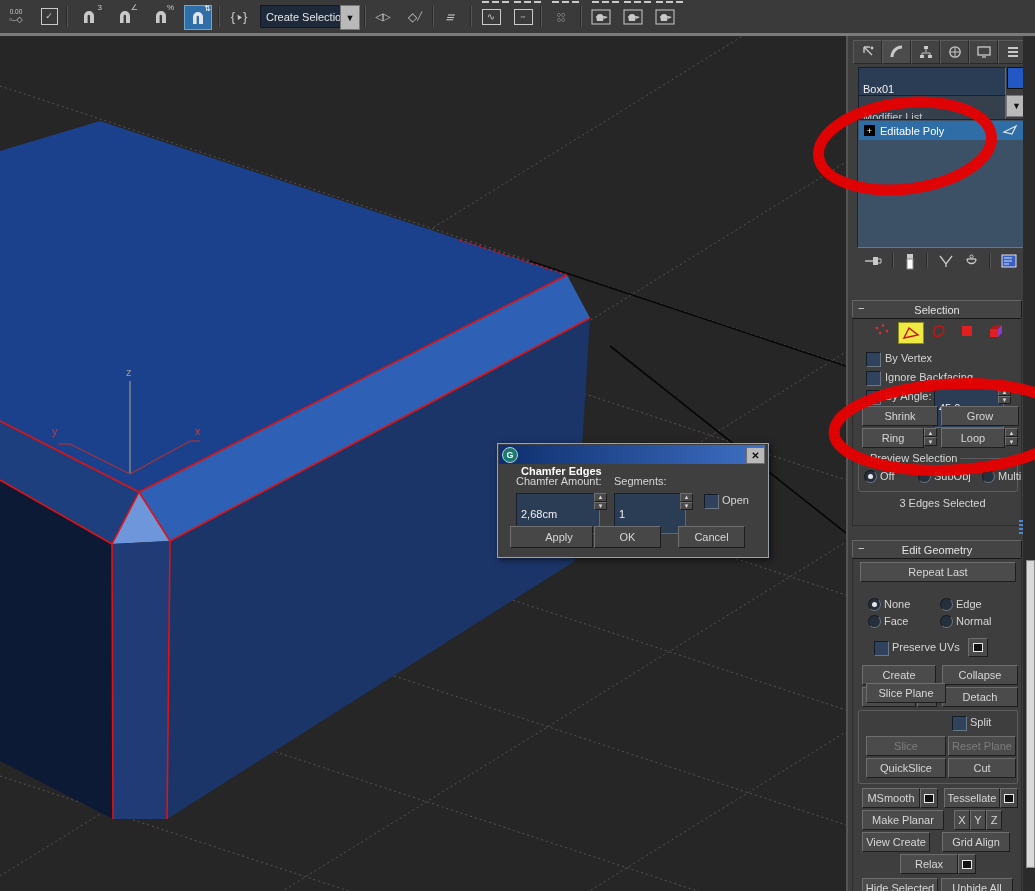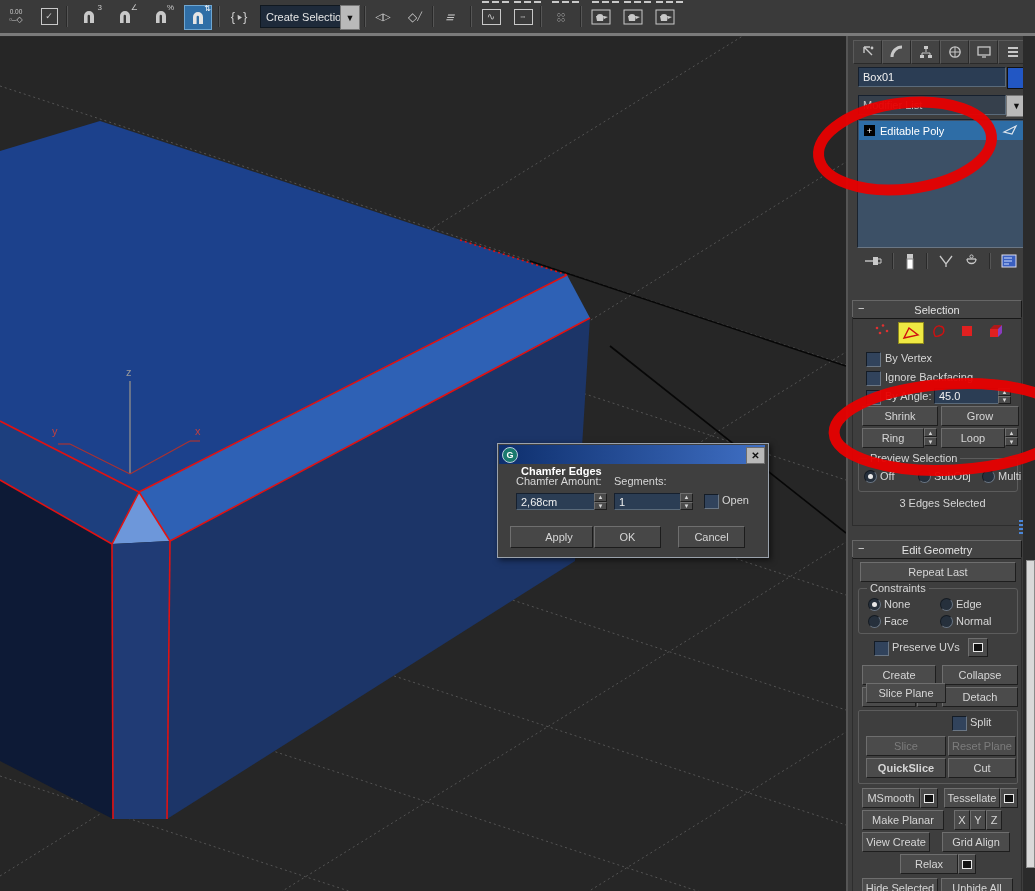--- a/index.html
+++ b/index.html
@@ -21,21 +21,21 @@
   .combo-arrow{top:5px;width:18px;height:23px;background:#b9b9b9;border:1px solid #777;
          color:#111;display:flex;align-items:center;justify-content:center;font-size:9px;}
   .dashes{top:1px;height:3px;display:flex;gap:3px;}
   .dashes span{width:7px;height:2px;background:#c9c9c9;display:inline-block;}
   
   .panel{left:848px;top:36px;width:187px;height:855px;background:#3e3e3e;}
   .ptab{top:40px;width:27px;height:22px;display:flex;align-items:center;justify-content:center;
         border:1px solid #2a2a2a;border-top-color:#5a5a5a;border-left-color:#5a5a5a;background:#434343;}
   .ptab.active{background:#4c4c4c;}
   .field{background:#2b3d54;border:1px solid #16202e;border-bottom-color:#5a6a7a;border-right-color:#5a6a7a;
-         color:#f0f0f0;display:flex;align-items:center;padding:0 4px;}
+         color:#f0f0f0;display:flex;align-items:center;padding:12px 4px;}
   .btn{background:#4b4b4b;border:1px solid #1e1e1e;border-top-color:#6e6e6e;border-left-color:#6e6e6e;
        color:#d6d6d6;display:flex;align-items:center;justify-content:center;font-size:11px;cursor:default;}
   .btn.disabled{color:#7c7c7c;}
   .chk{background:#31435c;border:1px solid #141c26;border-bottom-color:#6a7684;border-right-color:#6a7684;}
   .radio{width:11px;height:11px;border-radius:50%;background:#26303c;border:1px solid #151b22;
          border-bottom-color:#6a7684;border-right-color:#6a7684;}
   .radio.sel::after{content:"";position:absolute;left:3px;top:3px;width:5px;height:5px;border-radius:50%;background:#e9e9e9;}
   .rollhead{height:17px;background:#444;border:1px solid #181818;border-top-color:#666;border-left-color:#666;
             display:flex;align-items:center;justify-content:center;color:#e2e2e2;}
   .rollhead .minus{position:absolute;left:5px;top:1px;color:#e2e2e2;}
@@ -441,23 +441,20 @@
   <div class="abs" style="left:870px;top:497px;width:145px;text-align:center;">3 Edges Selected</div>
 
   <div class="abs rollhead" style="left:852px;top:540px;width:168px;">
     <span class="minus">−</span>
     <span>Edit Geometry</span>
   </div>
   <div class="abs rollbox" style="left:852px;top:557px;width:168px;height:334px;"></div>
 
   <div class="abs btn" style="left:860px;top:562px;width:154px;height:18px;">Repeat Last</div>
 
-  <div class="abs group" style="left:858px;top:588px;width:158px;height:44px;">
-    <span class="gtitle">Constraints</span>
-  </div>
   <div class="abs radio sel" style="left:868px;top:598px;"></div>
   <div class="abs label" style="left:884px;top:597px;height:13px;">None</div>
   <div class="abs radio" style="left:940px;top:598px;"></div>
   <div class="abs label" style="left:956px;top:597px;height:13px;">Edge</div>
   <div class="abs radio" style="left:868px;top:615px;"></div>
   <div class="abs label" style="left:884px;top:614px;height:13px;">Face</div>
   <div class="abs radio" style="left:940px;top:615px;"></div>
   <div class="abs label" style="left:956px;top:614px;height:13px;">Normal</div>
 
   <div class="abs chk" style="left:874px;top:641px;width:13px;height:13px;"></div>
@@ -473,21 +470,21 @@
       <i></i>
     </div>
   <div class="abs btn" style="left:942px;top:687px;width:74px;height:18px;">Detach</div>
 
   <div class="abs group" style="left:858px;top:710px;width:158px;height:72px;border-radius:2px;"></div>
   <div class="abs btn" style="left:866px;top:683px;width:78px;height:18px;">Slice Plane</div>
   <div class="abs chk" style="left:952px;top:716px;width:13px;height:13px;"></div>
   <div class="abs label" style="left:970px;top:715px;height:14px;">Split</div>
   <div class="abs btn disabled" style="left:866px;top:736px;width:78px;height:18px;">Slice</div>
   <div class="abs btn disabled" style="left:948px;top:736px;width:66px;height:18px;">Reset Plane</div>
-  <div class="abs btn" style="left:866px;top:758px;width:78px;height:18px;font-weight:bold;">QuickSlice</div>
+  <div class="abs btn" style="left:866px;top:758px;width:78px;height:18px;">QuickSlice</div>
   <div class="abs btn" style="left:948px;top:758px;width:66px;height:18px;">Cut</div>
 
   <div class="abs btn" style="left:862px;top:788px;width:56px;height:18px;">MSmooth</div>
   <div class="abs setbtn" style="left:920px;top:788px;width:16px;height:18px;">
       <i></i>
     </div>
   <div class="abs btn" style="left:944px;top:788px;width:54px;height:18px;">Tessellate</div>
   <div class="abs setbtn" style="left:1000px;top:788px;width:16px;height:18px;">
       <i></i>
     </div>

